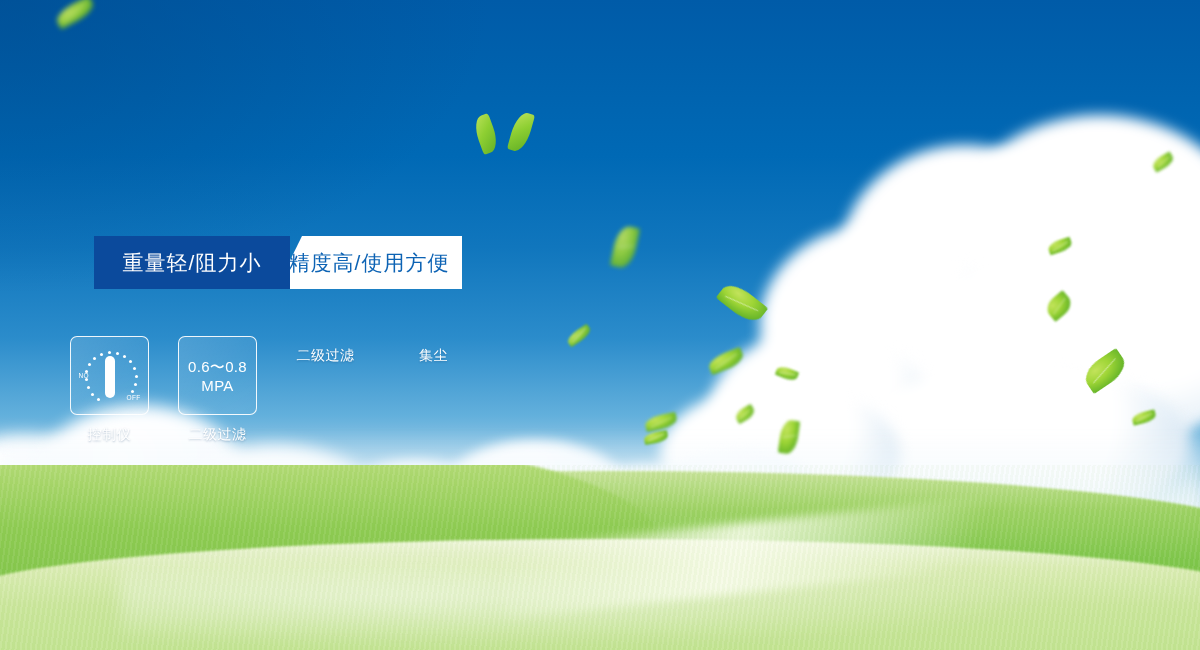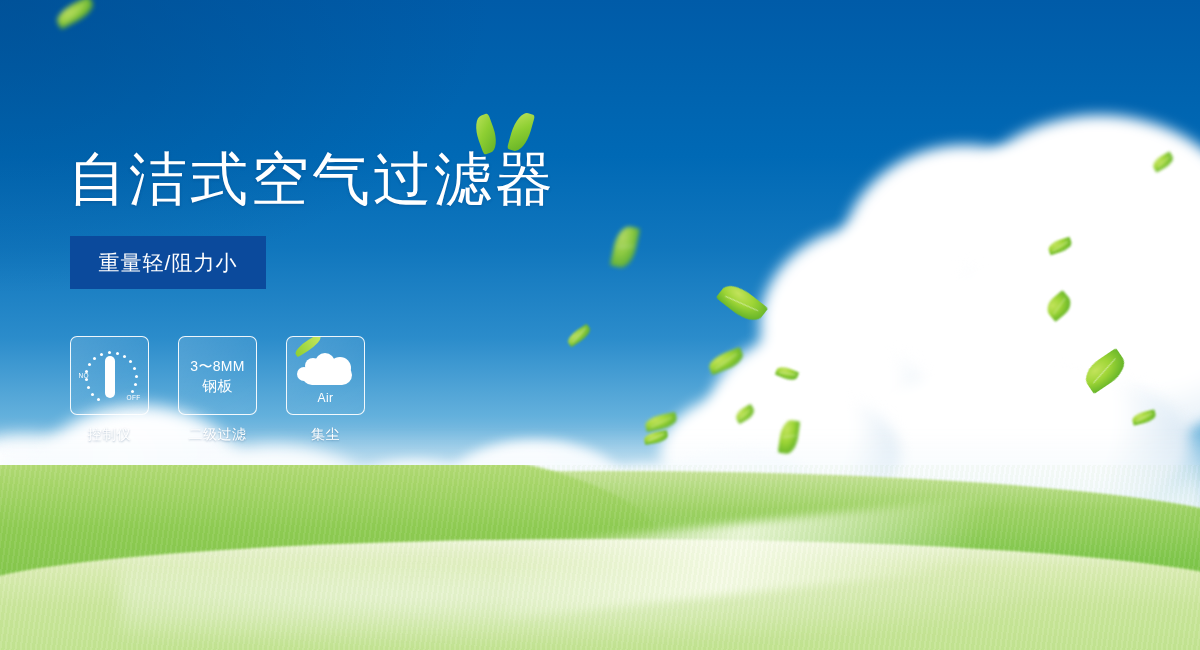--- a/index.html
+++ b/index.html
@@ -122,20 +122,21 @@
     position:absolute; left:70px; top:236px;
     width:392px; height:53px;
     display:flex; overflow:hidden;
   }
   .subbar-left{
     position:relative; width:196px; height:53px;
     background:#0b4a9c;
     display:flex; align-items:center; justify-content:center;
     color:#ffffff; font-size:21px; letter-spacing:1px; white-space:nowrap;
     z-index:2;
+    margin-left:24px;
   }
   .subbar-right{
     position:relative; flex:1; height:53px;
     background:#ffffff;
     display:flex; align-items:center; justify-content:center;
     color:#0d63b4; font-size:21px; letter-spacing:1px; white-space:nowrap;
     margin-left:-14px;
     clip-path:polygon(26px 0, 100% 0, 100% 100%, 0 100%);
     z-index:1;
   }
@@ -254,24 +255,24 @@
   <div class="leaf" style="left:1046px;top:296px; width:26px; height:20px; transform:rotate(-40deg); filter:blur(.8px);"></div>
   <div class="leaf" style="left:1083px;top:358px; width:44px; height:26px; transform:rotate(-34deg); filter:blur(.4px);"></div>
   <div class="leaf" style="left:1132px;top:412px; width:24px; height:11px; transform:rotate(-14deg); filter:blur(1px);"></div>
   <div class="leaf" style="left:1152px;top:156px; width:22px; height:12px; transform:rotate(-30deg); filter:blur(1.6px);"></div>
   <div class="leaf" style="left:566px;  top:330px; width:26px; height:11px; transform:rotate(-34deg); filter:blur(1.1px); opacity:.95;"></div>
   <div class="leaf" style="left:644px;  top:432px; width:24px; height:11px; transform:rotate(-10deg); filter:blur(1.3px);"></div>
 
   <div class="sprout" style="left:477px; top:115px; width:18px; height:38px; transform:rotate(-20deg);"></div>
   <div class="sprout" style="left:512px; top:112px; width:18px; height:40px; transform:rotate(16deg);"></div>
 
-  <div class="title">自洁式空气过滤器</div>
 
   <div class="subbar">
     <div class="subbar-left">重量轻/阻力小</div>
+    <div class="subbar-right">精度高/使用方便</div>
   </div>
 
   <div class="features">
 
     <div class="feature">
       <div class="fbox">
         <div class="gauge">
           <div class="dot" style="left:8px;  top:39px;"></div>
           <div class="dot" style="left:6px;  top:31px;"></div>
           <div class="dot" style="left:6px;  top:23px;"></div>
@@ -289,39 +290,31 @@
           <div class="dot" style="left:12px; top:46px;"></div>
           <div class="dot" style="left:18px; top:51px;"></div>
           <div class="needle"></div>
           <div class="no">NO</div>
           <div class="off">OFF</div>
         </div>
       </div>
       <div class="flabel">控制仪</div>
     </div>
 
-
-
     <div class="feature">
       <div class="fbox">
-        <div class="ftext small">3〜8MM</div>
-        <div class="ftext">钢板</div>
+        <div class="ftext">0.6〜0.8</div>
+        <div class="ftext">MPA</div>
       </div>
       <div class="flabel">二级过滤</div>
     </div>
 
+
     <div class="feature">
-      <div class="fbox">
-        <div class="cloudicon">
-          <div class="slash"></div>
-          <div class="b" style="left:2px;  top:20px; width:14px; height:14px;"></div>
-          <div class="b" style="left:10px; top:11px; width:16px; height:16px;"></div>
-          <div class="b" style="left:20px; top:6px;  width:20px; height:20px;"></div>
-          <div class="b" style="left:34px; top:10px; width:22px; height:22px;"></div>
-          <div class="base"></div>
-        </div>
-        <div class="airtxt">Air</div>
-      </div>
+      <div class="flabel">二级过滤</div>
+    </div>
+
+    <div class="feature">
       <div class="flabel">集尘</div>
     </div>
 
   </div>
 </div>
 
 </body></html>

